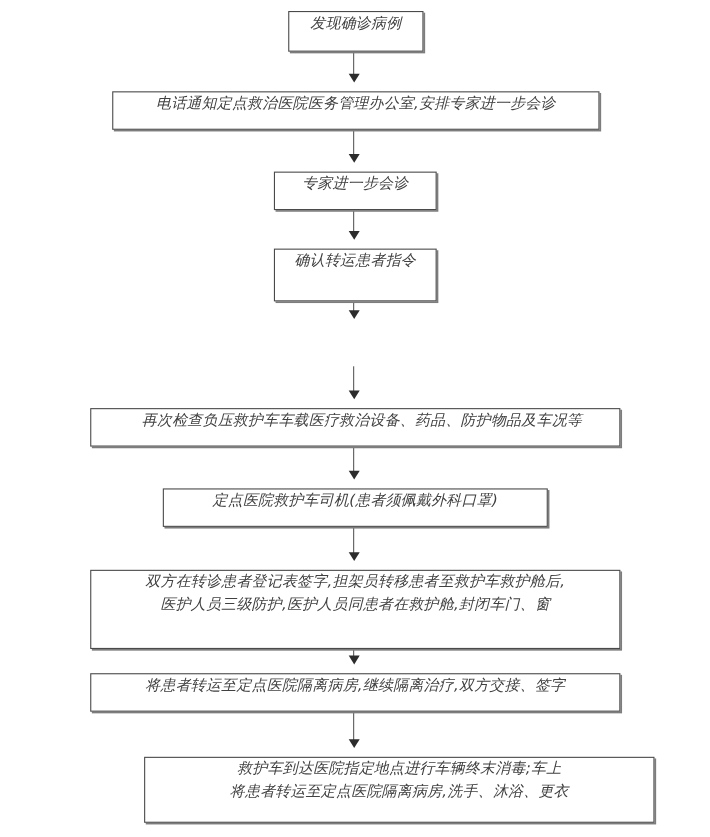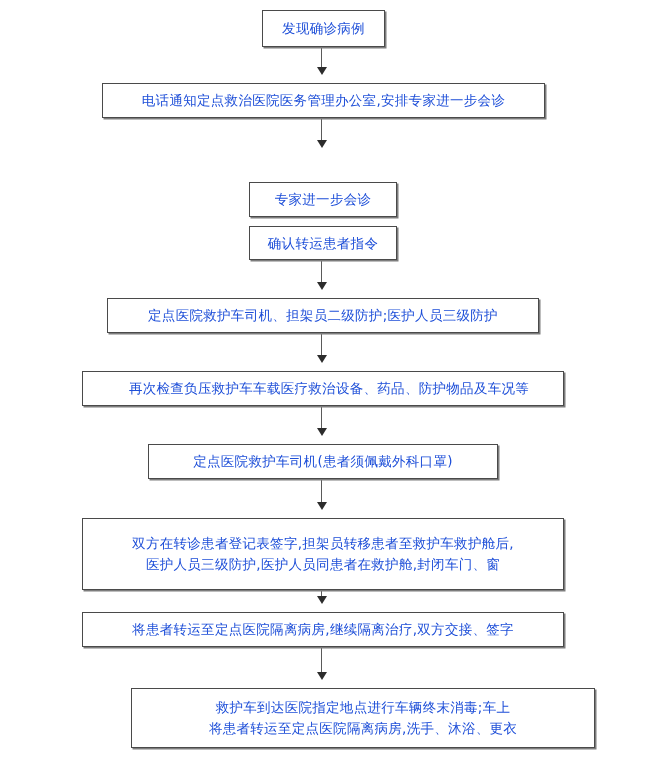--- a/index.html
+++ b/index.html
@@ -25,27 +25,28 @@
 
   .node {
     position: absolute;
     box-sizing: border-box;
     background: #ffffff;
     border: 1px solid #4a4a4a;
     box-shadow: 1.5px 1.5px 0 0 #7d7d7d;
     display: flex;
     flex-direction: column;
     align-items: center;
-    justify-content: center;
+    justify-content: flex-start;
     text-align: center;
-    color: #1d4ed8;
+    color: #404040;
     font-size: 13.5px;
     line-height: 1.55;
     letter-spacing: 0.3px;
     white-space: pre;
+    font-style: italic;
   }
 
   .node .node-line {
     display: block;
   }
 
   .connector {
     position: absolute;
     width: 0;
     border-left: 1.4px solid #5a5a5a;
@@ -77,21 +78,20 @@
     <div class="connector" style="left: 321.3px; top: 406px; height: 23px;"></div>
     <div class="arrowhead" style="left: 317px; top: 428px;"></div>
     <div class="connector" style="left: 321.3px; top: 479px; height: 24px;"></div>
     <div class="arrowhead" style="left: 317px; top: 502px;"></div>
     <div class="connector" style="left: 321.3px; top: 578px; height: 19px;"></div>
     <div class="arrowhead" style="left: 317px; top: 596px;"></div>
     <div class="connector" style="left: 321.3px; top: 647px; height: 26px;"></div>
     <div class="arrowhead" style="left: 317px; top: 672px;"></div>
     <div class="node" style="left: 262px; top: 10px; width: 123px; height: 37px;"><span class="node-line">发现确诊病例</span></div>
     <div class="node" style="left: 102px; top: 83px; width: 443px; height: 35px;"><span class="node-line">电话通知定点救治医院医务管理办公室,安排专家进一步会诊</span></div>
-    <div class="node" style="left: 249px; top: 156px; width: 148px; height: 35px; margin-top: 26px;"><span class="node-line">专家进一步会诊</span></div>
-    <div class="node" style="left: 249px; top: 226px; width: 148px; height: 34px;"><span class="node-line">确认转运患者指令</span></div>
-    <div class="node" style="left: 107px; top: 298px; width: 432px; height: 35px;"><span class="node-line">定点医院救护车司机、担架员二级防护;医护人员三级防护</span></div>
+    <div class="node" style="left: 249px; top: 156px; width: 148px; height: 35px;"><span class="node-line">专家进一步会诊</span></div>
+    <div class="node" style="left: 249px; top: 226px; width: 148px; height: 48px;"><span class="node-line">确认转运患者指令</span></div>
     <div class="node" style="left: 82px; top: 371px; width: 482px; height: 35px; padding-left: 12px;"><span class="node-line">再次检查负压救护车车载医疗救治设备、药品、防护物品及车况等</span></div>
     <div class="node" style="left: 148px; top: 444px; width: 350px; height: 35px;"><span class="node-line">定点医院救护车司机(患者须佩戴外科口罩)</span></div>
     <div class="node" style="left: 82px; top: 518px; width: 482px; height: 72px;"><span class="node-line">双方在转诊患者登记表签字,担架员转移患者至救护车救护舱后,</span><span class="node-line">医护人员三级防护,医护人员同患者在救护舱,封闭车门、窗</span></div>
     <div class="node" style="left: 82px; top: 612px; width: 482px; height: 35px;"><span class="node-line">将患者转运至定点医院隔离病房,继续隔离治疗,双方交接、签字</span></div>
     <div class="node" style="left: 131px; top: 688px; width: 464px; height: 60px;"><span class="node-line">救护车到达医院指定地点进行车辆终末消毒;车上</span><span class="node-line">将患者转运至定点医院隔离病房,洗手、沐浴、更衣</span></div>
   </div>
 
 </body></html>

